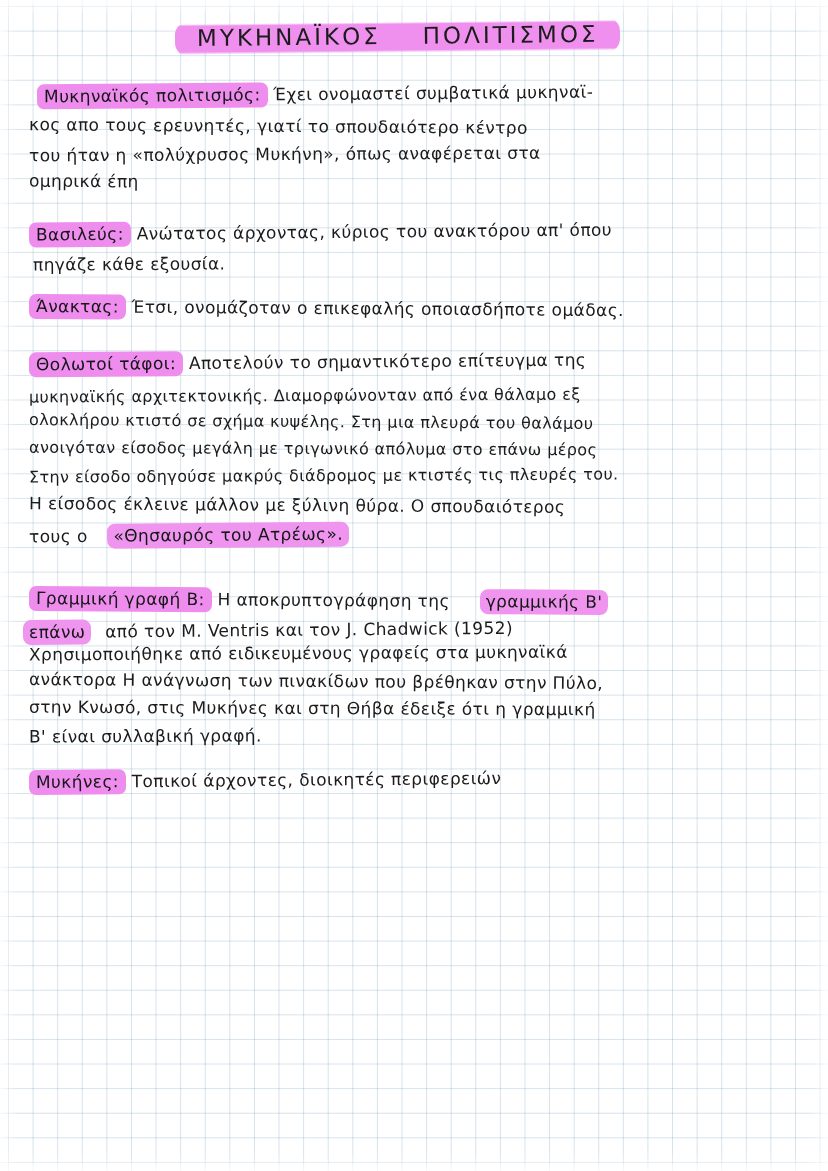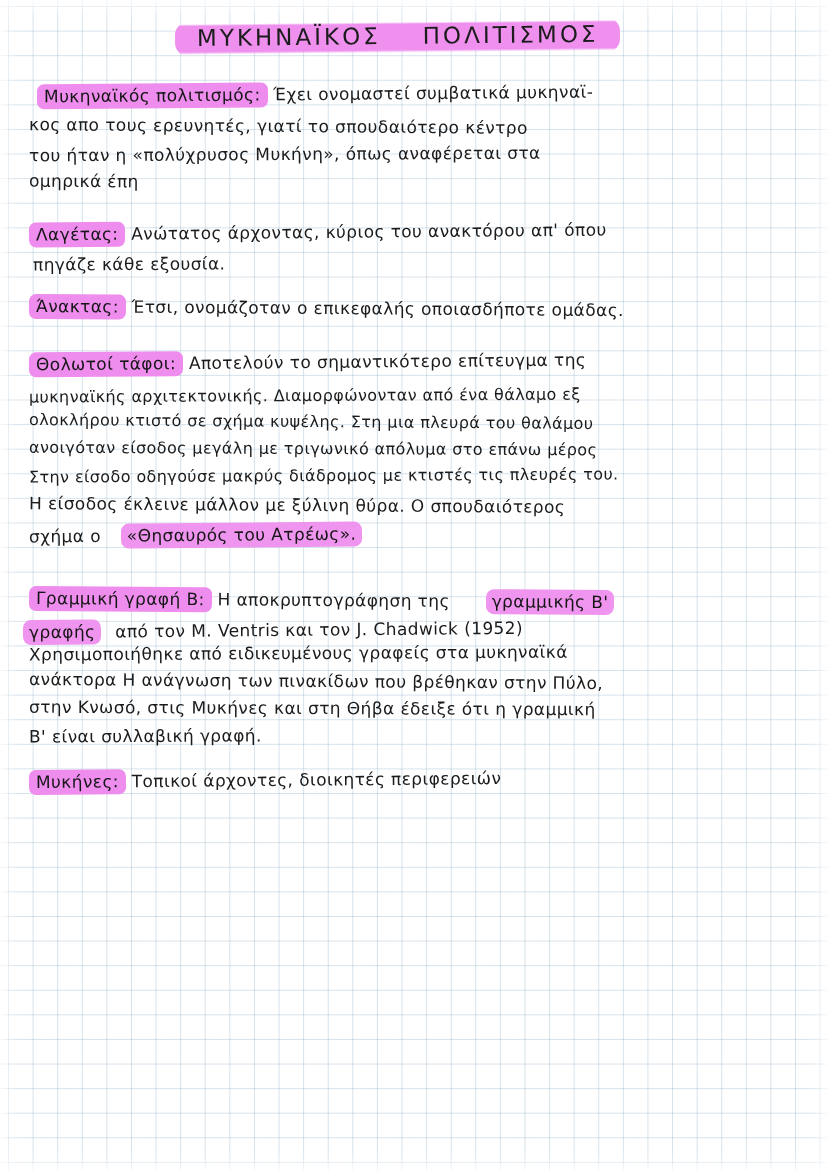--- a/index.html
+++ b/index.html
@@ -108,51 +108,51 @@
 
   <div class="hw line sl-1" style="left:26px; top:86px;">
     <span class="hl">Μυκηναϊκός πολιτισμός:</span>
     <span class="pen">Έχει ονομαστεί συμβατικά μυκηναϊ-</span>
   </div>
   <div class="hw line sl-2" style="left:18px; top:118px;">κος απο τους ερευνητές, γιατί το σπουδαιότερο κέντρο</div>
   <div class="hw line sl-3" style="left:18px; top:146px;">του ήταν η «πολύχρυσος Μυκήνη», όπως αναφέρεται στα</div>
   <div class="hw line sl-2" style="left:18px; top:173px;">ομηρικά έπη</div>
 
   <div class="hw line sl-1" style="left:18px; top:224px;">
-    <span class="hl">Λαγέτας:</span>
+    <span class="hl">Βασιλεύς:</span>
     <span class="pen">Ανώτατος άρχοντας, κύριος του ανακτόρου απ' όπου</span>
   </div>
   <div class="hw line sl-3" style="left:22px; top:256px;">πηγάζε κάθε εξουσία.</div>
 
   <div class="hw line sl-2" style="left:18px; top:300px;">
     <span class="hl">Άνακτας:</span>
     <span class="pen">Έτσι, ονομάζοταν ο επικεφαλής οποιασδήποτε ομάδας.</span>
   </div>
 
   <div class="hw line sl-1" style="left:18px; top:354px;">
     <span class="hl">Θολωτοί τάφοι:</span>
     <span class="pen">Αποτελούν το σημαντικότερο επίτευγμα της</span>
   </div>
   <div class="hw line tiny sl-3" style="left:18px; top:388px;">μυκηναϊκής αρχιτεκτονικής. Διαμορφώνονταν από ένα θάλαμο εξ</div>
   <div class="hw line tiny sl-2" style="left:18px; top:414px;">ολοκλήρου κτιστό σε σχήμα κυψέλης. Στη μια πλευρά του θαλάμου</div>
   <div class="hw line tiny sl-4" style="left:18px; top:441px;">ανοιγόταν είσοδος μεγάλη με τριγωνικό απόλυμα στο επάνω μέρος</div>
   <div class="hw line tiny sl-3" style="left:18px; top:468px;">Στην είσοδο οδηγούσε μακρύς διάδρομος με κτιστές τις πλευρές του.</div>
   <div class="hw line sl-2" style="left:18px; top:497px;">Η είσοδος έκλεινε μάλλον με ξύλινη θύρα. Ο σπουδαιότερος</div>
   <div class="hw line sl-1" style="left:18px; top:527px;">
-    <span class="pen">σχήμα ο</span>
+    <span class="pen">τους ο</span>
     <span class="hl-soft" style="margin-left:14px;">«Θησαυρός του Ατρέως».</span>
   </div>
 
   <div class="hw line sl-2" style="left:18px; top:592px;">
     <span class="hl">Γραμμική γραφή Β:</span>
     <span class="pen">Η αποκρυπτογράφηση της</span>
-    <span class="hl-soft" style="margin-left:30px;">γραμμικής Β'</span>
+    <span class="hl-soft" style="margin-left:24px;">γραμμικής Β'</span>
   </div>
   <div class="hw line sl-1" style="left:12px; top:622px;">
-    <span class="hl-soft">γραφής</span>
+    <span class="hl-soft">επάνω</span>
     <span class="pen" style="margin-left:8px;">από τον M. Ventris και τον J. Chadwick (1952)</span>
   </div>
   <div class="hw line sl-3" style="left:18px; top:645px;">Χρησιμοποιήθηκε από ειδικευμένους γραφείς στα μυκηναϊκά</div>
   <div class="hw line sl-2" style="left:18px; top:673px;">ανάκτορα Η ανάγνωση των πινακίδων που βρέθηκαν στην Πύλο,</div>
   <div class="hw line sl-4" style="left:18px; top:700px;">στην Κνωσό, στις Μυκήνες και στη Θήβα έδειξε ότι η γραμμική</div>
   <div class="hw line sl-3" style="left:18px; top:728px;">Β' είναι συλλαβική γραφή.</div>
 
   <div class="hw line sl-1" style="left:18px; top:772px;">
     <span class="hl">Μυκήνες:</span>
     <span class="pen">Τοπικοί άρχοντες, διοικητές περιφερειών</span>

